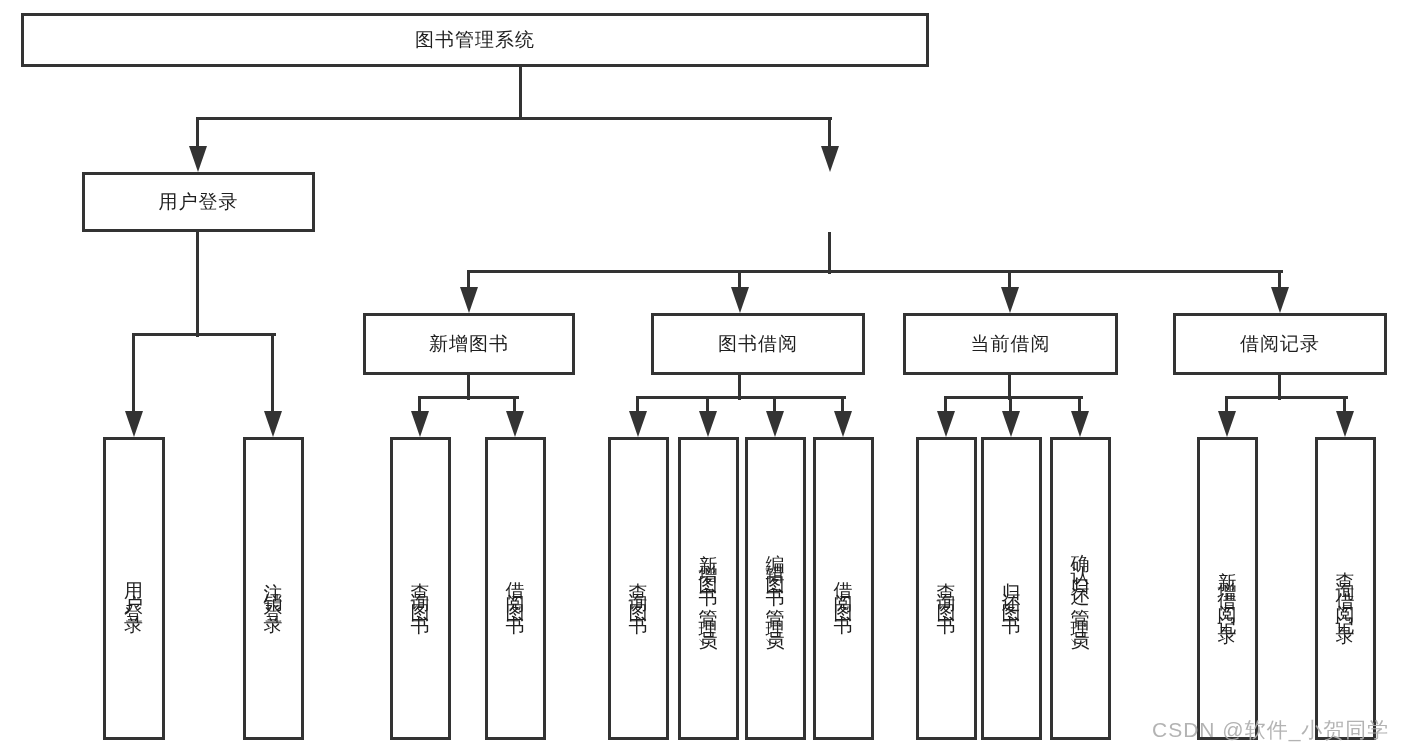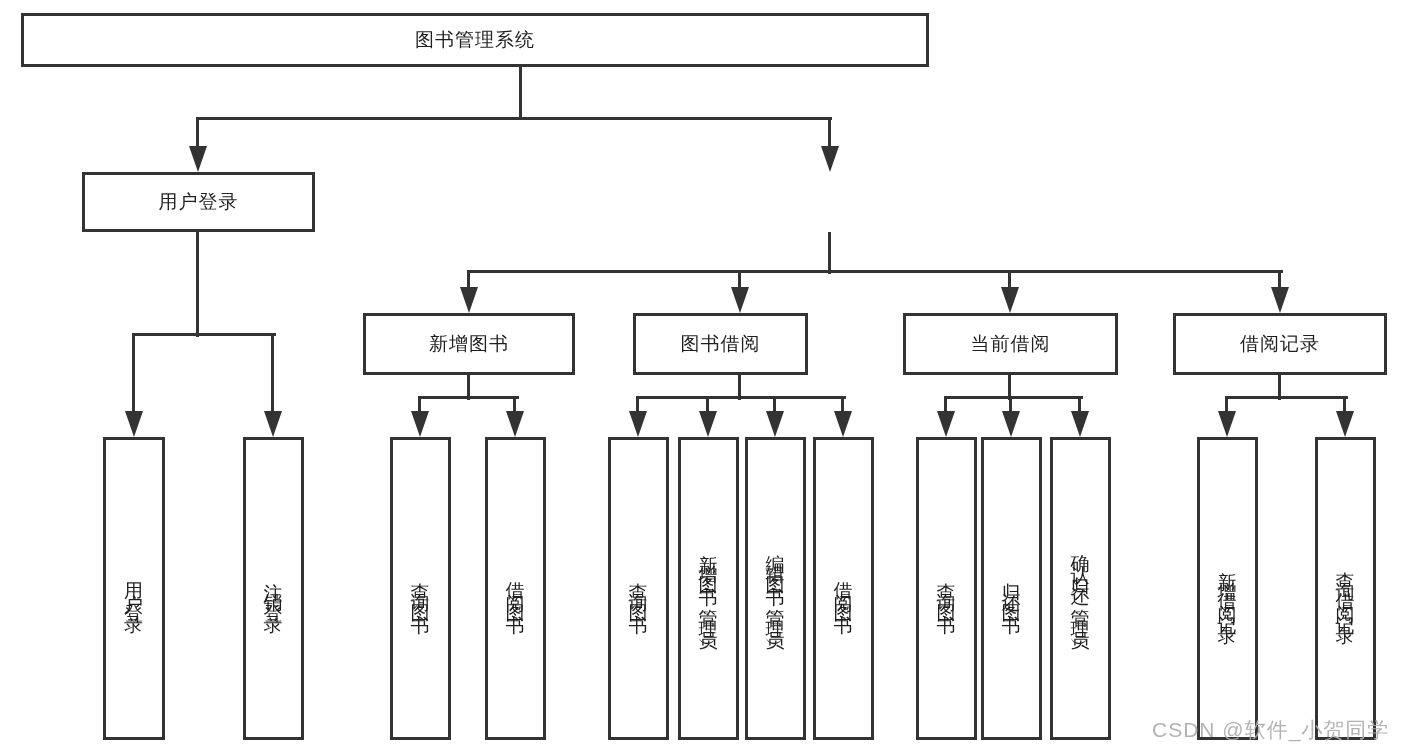--- a/index.html
+++ b/index.html
@@ -64,21 +64,21 @@
   <div class="vline" style="left:738px;top:270px;height:22px"></div>
   <div class="arrow" style="left:731px;top:287px"></div>
   <div class="vline" style="left:1008px;top:270px;height:22px"></div>
   <div class="arrow" style="left:1001px;top:287px"></div>
   <div class="vline" style="left:1278px;top:270px;height:22px"></div>
   <div class="arrow" style="left:1271px;top:287px"></div>
 
   <div class="box" style="left:363px;top:313px;width:212px;height:62px">
     <span>新增图书</span>
   </div>
-  <div class="box" style="left:633px;top:313px;width:175px;height:62px">
+  <div class="box" style="left:651px;top:313px;width:214px;height:62px">
     <span>图书借阅</span>
   </div>
   <div class="box" style="left:1173px;top:313px;width:214px;height:62px">
     <span>借阅记录</span>
   </div>
   <div class="box" style="left:903px;top:313px;width:215px;height:62px">
     <span>当前借阅</span>
   </div>
 
   <div class="vline" style="left:467px;top:375px;height:25px"></div>

